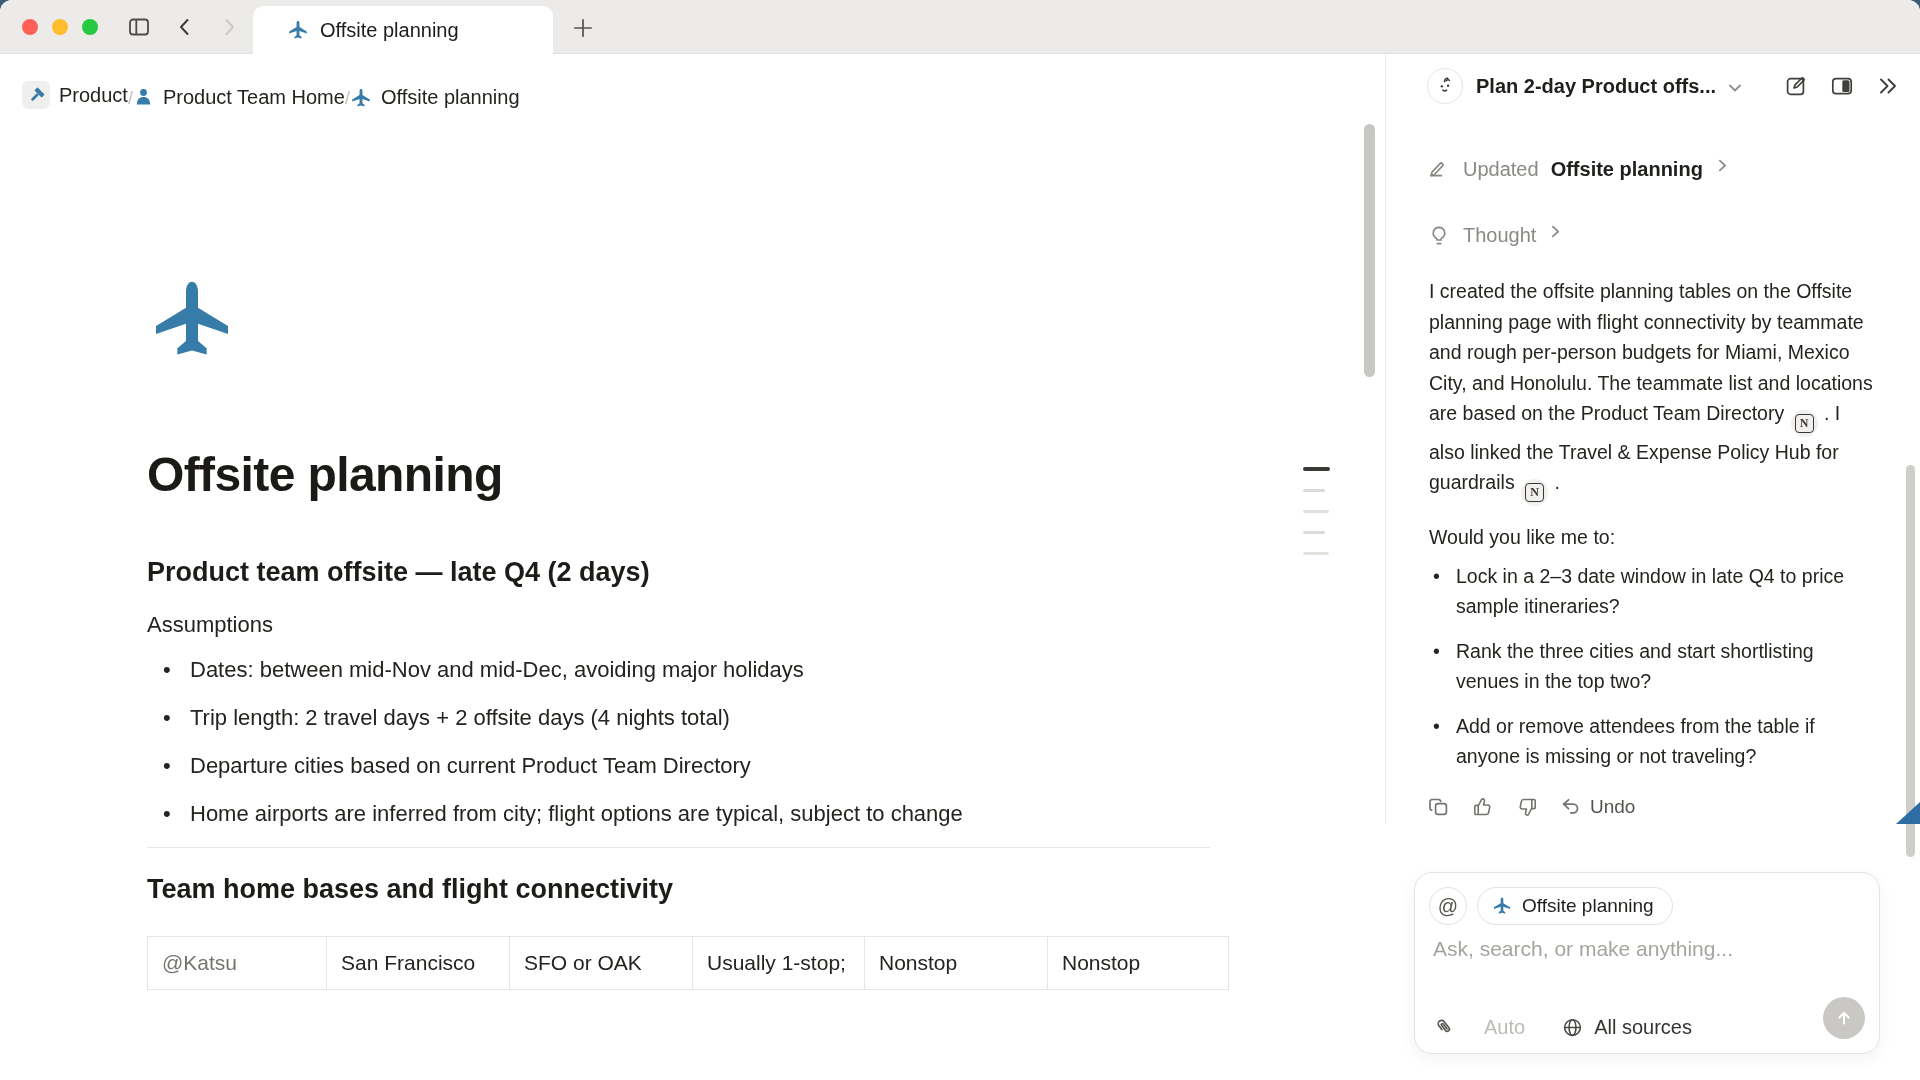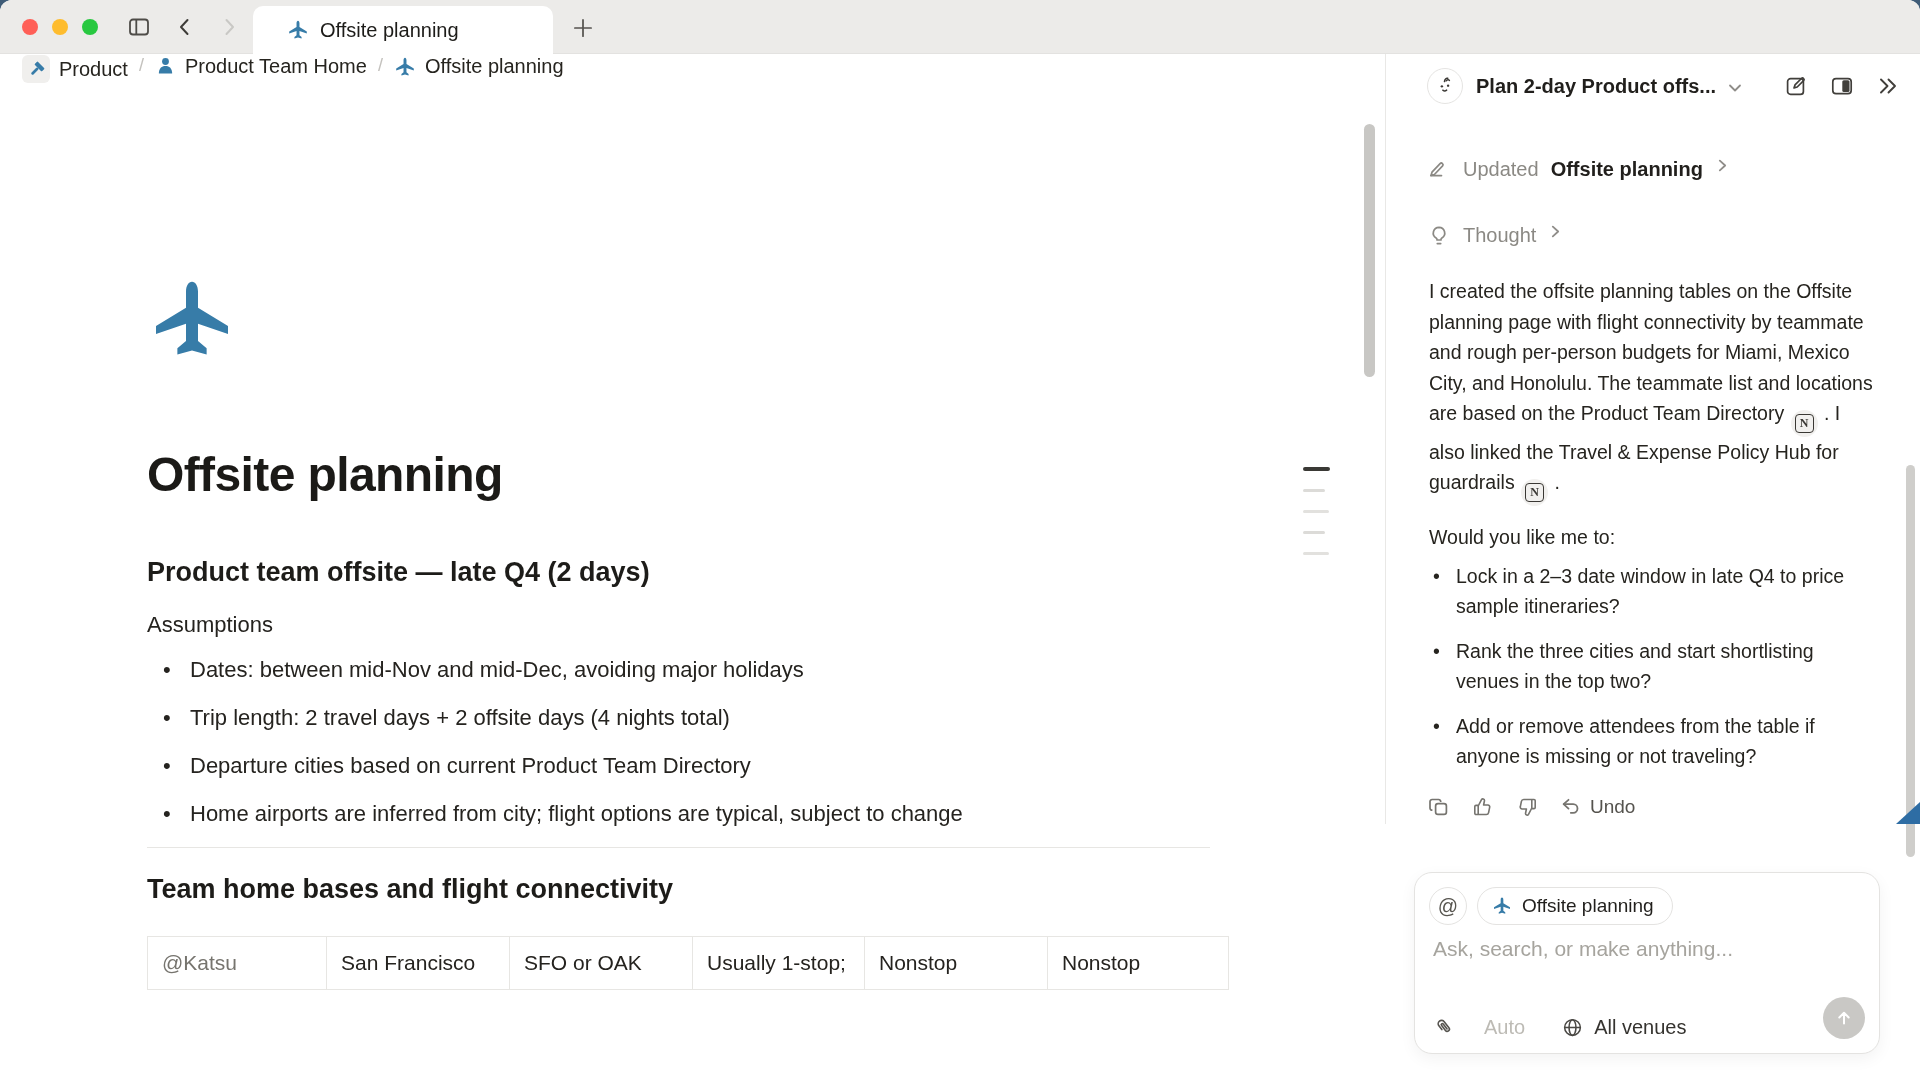--- a/index.html
+++ b/index.html
@@ -15,21 +15,21 @@
   .light { width:16px; height:16px; border-radius:50%; }
   .nav-ico { position:absolute; top:15px; width:26px; height:24px; cursor:default; }
   .tab { position:absolute; left:253px; top:6px; width:300px; height:48px;
     background:#fff; border-radius:10px 10px 0 0; display:flex; align-items:center;
     gap:11px; padding-left:34px; }
   .tab-label { font-size:20px; color:#1d1c19; }
   .plus-btn { position:absolute; left:570px; top:15px; width:26px; height:26px; }
 
   
   .header { position:absolute; top:55px; left:0; width:1384px; height:54px; background:#fff; }
-  .crumbs { position:absolute; left:22px; top:0; height:54px; display:flex; align-items:flex-start; gap:11px; }
+  .crumbs { position:absolute; left:22px; top:0; height:54px; display:flex; align-items:flex-end; }
   .crumb { display:flex; align-items:center; gap:9px; cursor:pointer; }
   .crumb-label { font-size:20px; color:#26241f; }
   .crumb-sep { font-size:18px; color:#c3c1bd; }
   .icon-chip { width:28px; height:28px; border-radius:6px; background:#f0efed;
     display:flex; align-items:center; justify-content:center; }
   .header-right { position:absolute; right:30px; top:0; height:54px;
     display:flex; align-items:center; gap:28px; }
   .share-label { font-size:20px; color:#32302c; cursor:pointer; }
 
   
@@ -359,21 +359,21 @@
         </svg>
         <span class="auto-label">Auto</span>
         <div class="sources-btn">
           <svg width="23" height="23" viewBox="0 0 24 24">
             <g stroke="#4a4844" stroke-width="1.6" fill="none">
               <circle cx="12" cy="12" r="8.2"></circle>
                 <ellipse cx="12" cy="12" rx="3.6" ry="8.2"></ellipse>
                 <path d="M3.8 12h16.4"></path>
             </g>
           </svg>
-          <span class="sources-label">All venues</span>
+          <span class="sources-label">All sources</span>
         </div>
         <div class="send-btn">
           <svg width="22" height="22" viewBox="0 0 24 24">
             <path d="M12 18V6.8M6.9 11.4 12 6.3l5.1 5.1" stroke="#fff" stroke-width="2.2" fill="none" stroke-linecap="round" stroke-linejoin="round"></path>
           </svg>
         </div>
       </div>
     </div>
 
     <div class="panel-scrollbar"></div>

